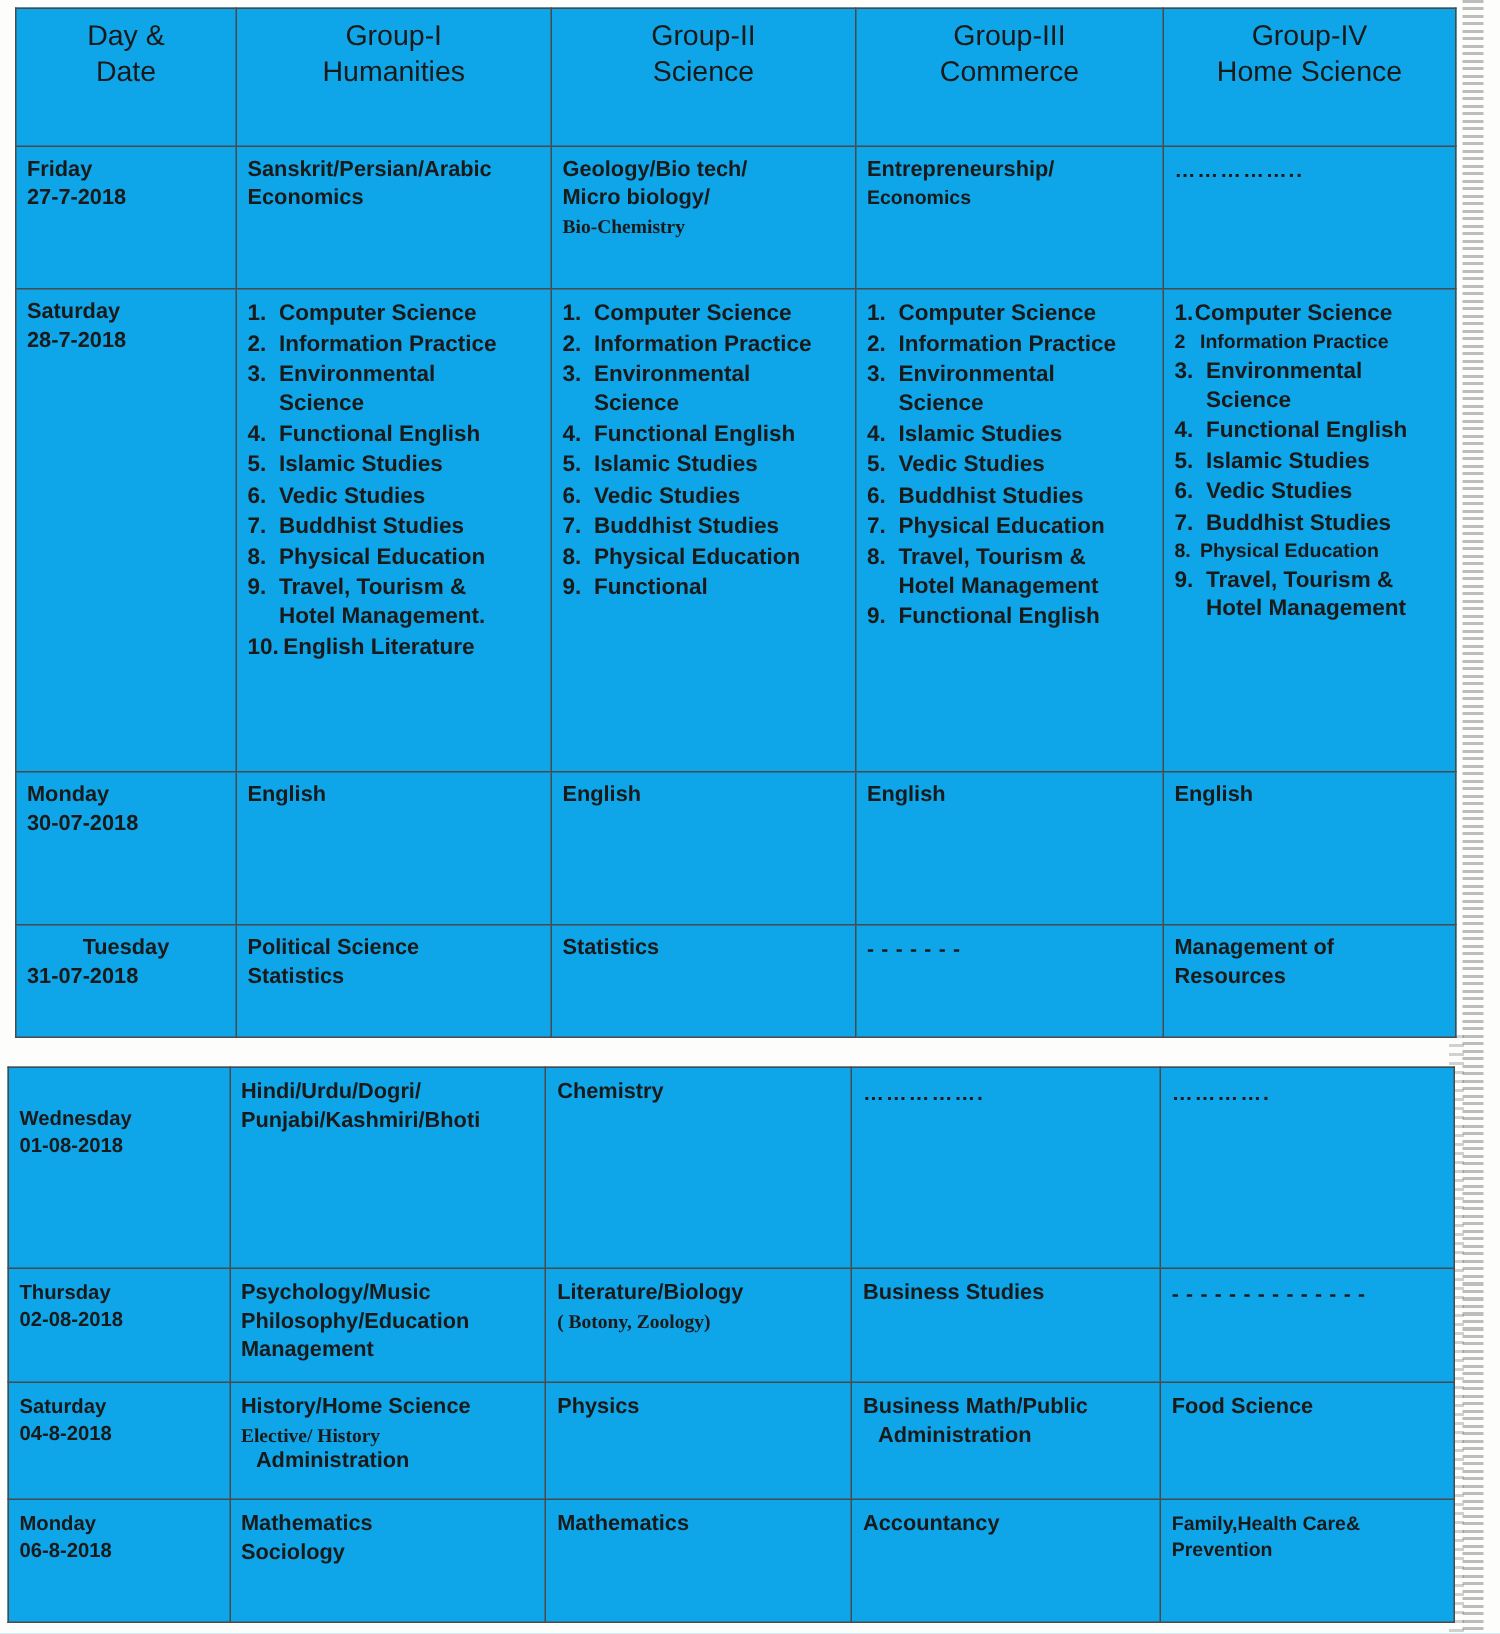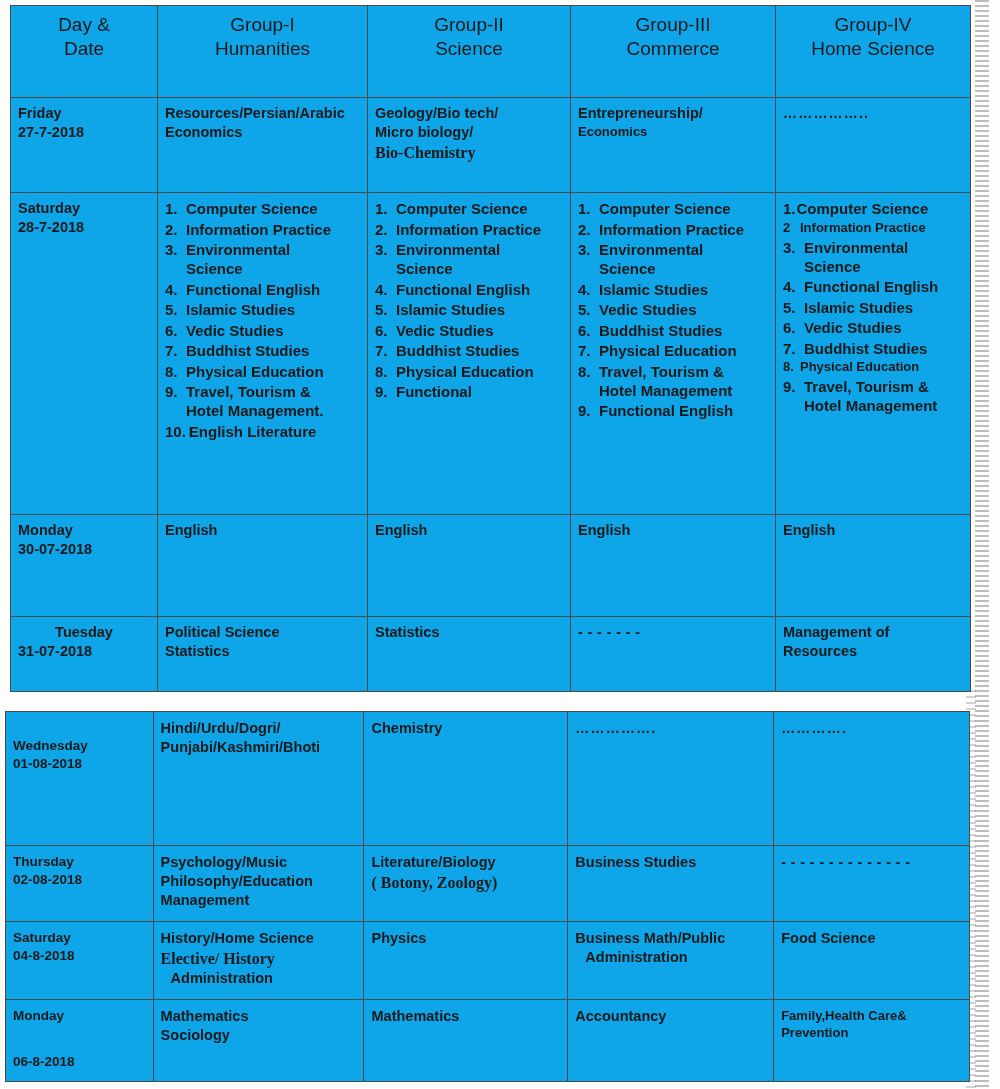--- a/index.html
+++ b/index.html
@@ -140,21 +140,21 @@
   
   ol.subject-list li.thin {
     font-size: 13px;
     font-weight: bold;
   }
   ol.subject-list li.thin .num { min-width: 14px; }
 
   .lines { display: block; }
   .lines span { display: block; }
   .lines span.thin {
-    font-size: 16px;
+    font-size: 13px;
     font-family: "Liberation Serif", serif;
     font-weight: bold;
   }
   .lines span.small {
     font-size: 13px;
   }
   .lines span.indent { padding-left: 10px; }
 
   .dots {
     letter-spacing: 1.2px;
@@ -211,21 +211,21 @@
   </thead>
   <tbody>
       <tr style="height: 95px;">
         <td class="day-cell">
           <span style="display: block;">Friday</span>
           <span style="display: block;">27-7-2018</span>
         </td>
         <td>
           <div>
             <span class="lines">
-              <span>Resources/Persian/Arabic</span>
+              <span>Sanskrit/Persian/Arabic</span>
               <span>Economics</span>
             </span>
           </div>
         </td>
         <td>
           <div>
             <span class="lines">
               <span>Geology/Bio tech/</span>
               <span>Micro biology/</span>
               <span class="thin">Bio-Chemistry</span>
@@ -593,21 +593,21 @@
           <div>
             <span class="lines">
               <span>Food Science</span>
             </span>
           </div>
         </td>
       </tr>
       <tr style="height: 82px;">
         <td class="day-cell">
           <span style="display: block;">Monday</span>
-          <span style="display: block; margin-top: 28px;">06-8-2018</span>
+          <span style="display: block;">06-8-2018</span>
         </td>
         <td>
           <div>
             <span class="lines">
               <span>Mathematics</span>
               <span>Sociology</span>
             </span>
           </div>
         </td>
         <td>

